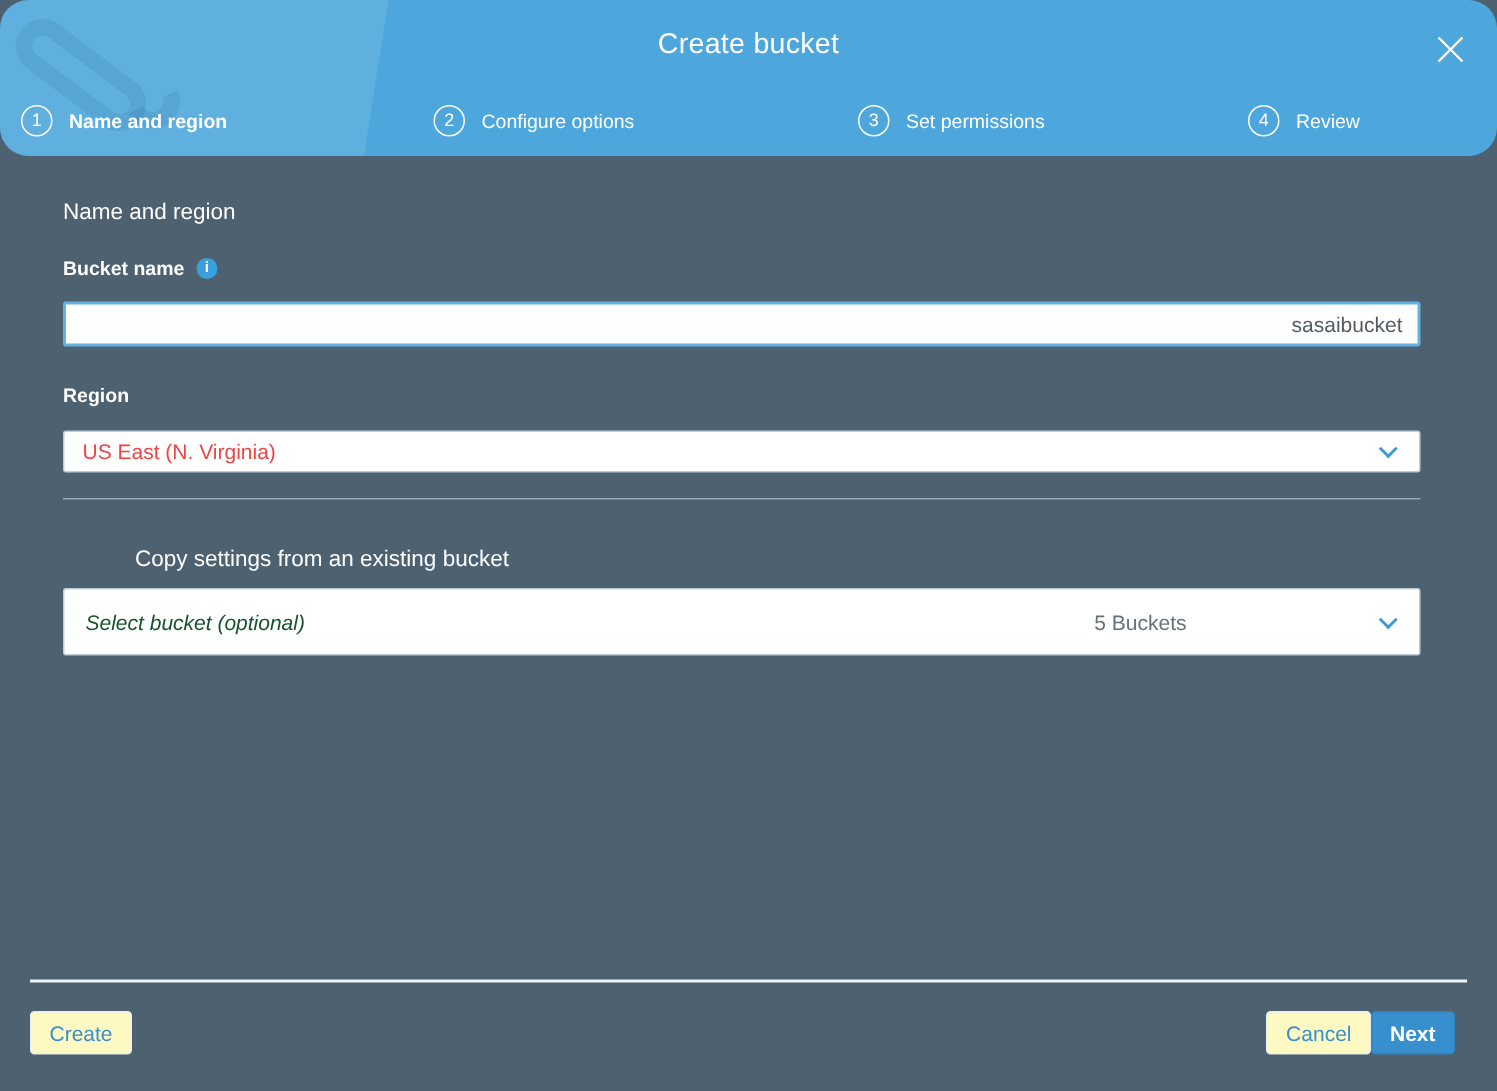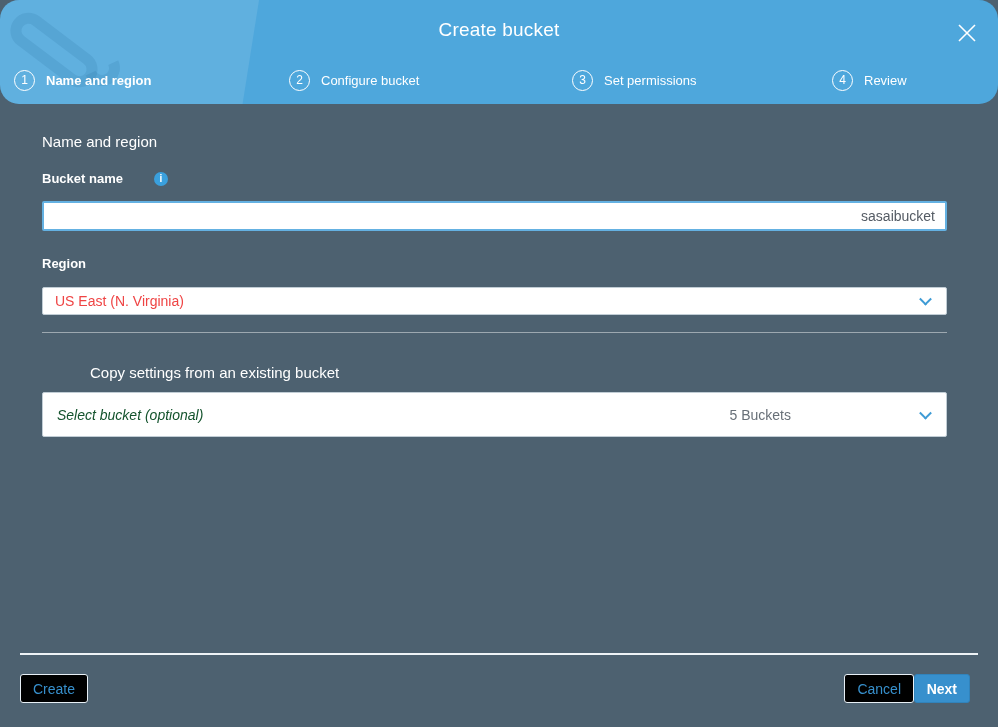--- a/index.html
+++ b/index.html
@@ -52,21 +52,21 @@
   .step.active .step-label { font-weight: bold; }
   .step-1 { left: 14px; } .step-2 { left: 289px; } .step-3 { left: 572px; } .step-4 { left: 832px; }
 
   
   .body { position: absolute; top: 104px; left: 0; width: 998px; height: 623px; }
   .section-title { position: absolute; left: 42px; color: #ffffff; font-size: 15px; font-weight: normal; }
   .t-name-region { top: 29px; }
   .t-copy { top: 260px; margin-left: 48px; }
   .field-label {
     position: absolute; left: 42px; color: #ffffff; font-size: 13px; font-weight: bold;
-    display: flex; align-items: center; gap: 23px;
+    display: flex; align-items: center;
   }
   .l-bucket { top: 67px; }
   .l-region { top: 152px; }
   .info-icon {
     display: inline-block; width: 14px; height: 14px; margin-left: 8px;
     background: #3aa0dd; border-radius: 50%; color: #ffffff;
     font-size: 10px; font-weight: bold; line-height: 14px; text-align: center;
     font-style: normal; cursor: pointer;
   }
   .bucket-input {
@@ -100,21 +100,21 @@
   
   .footer-divider {
     position: absolute; left: 20px; top: 549px; width: 958px; height: 2px;
     background: #eef3f6; border: none;
   }
   .btn {
     position: absolute; top: 570px; height: 29px; border-radius: 3px;
     font-family: "Liberation Sans", sans-serif; font-size: 14px; cursor: pointer;
     padding: 0 12px;
   }
-  .btn-light { background: #000000; color: #3790cd; border: 1px solid #e8f0f6; }
+  .btn-light { background: #fef9c3; color: #3790cd; border: 1px solid #e8f0f6; }
   .btn-create { left: 20px; }
   .btn-cancel { right: 84px; }
   .btn-next {
     right: 28px; background: #3790cd; color: #ffffff; font-weight: bold;
     border: 1px solid #3183bb;
   }
 </style>
 </head>
 <body>
 
@@ -134,21 +134,21 @@
         <path d="M3 3 L19 19 M19 3 L3 19" stroke="#ffffff" stroke-width="1.6" fill="none"></path>
       </svg>
     </button>
 
     <div class="step step-1 active">
       <span class="step-circle">1</span>
       <span class="step-label">Name and region</span>
     </div>
     <div class="step step-2">
       <span class="step-circle">2</span>
-      <span class="step-label">Configure bucket</span>
+      <span class="step-label">Configure options</span>
     </div>
     <div class="step step-3">
       <span class="step-circle">3</span>
       <span class="step-label">Set permissions</span>
     </div>
     <div class="step step-4">
       <span class="step-circle">4</span>
       <span class="step-label">Review</span>
     </div>
   </div>

